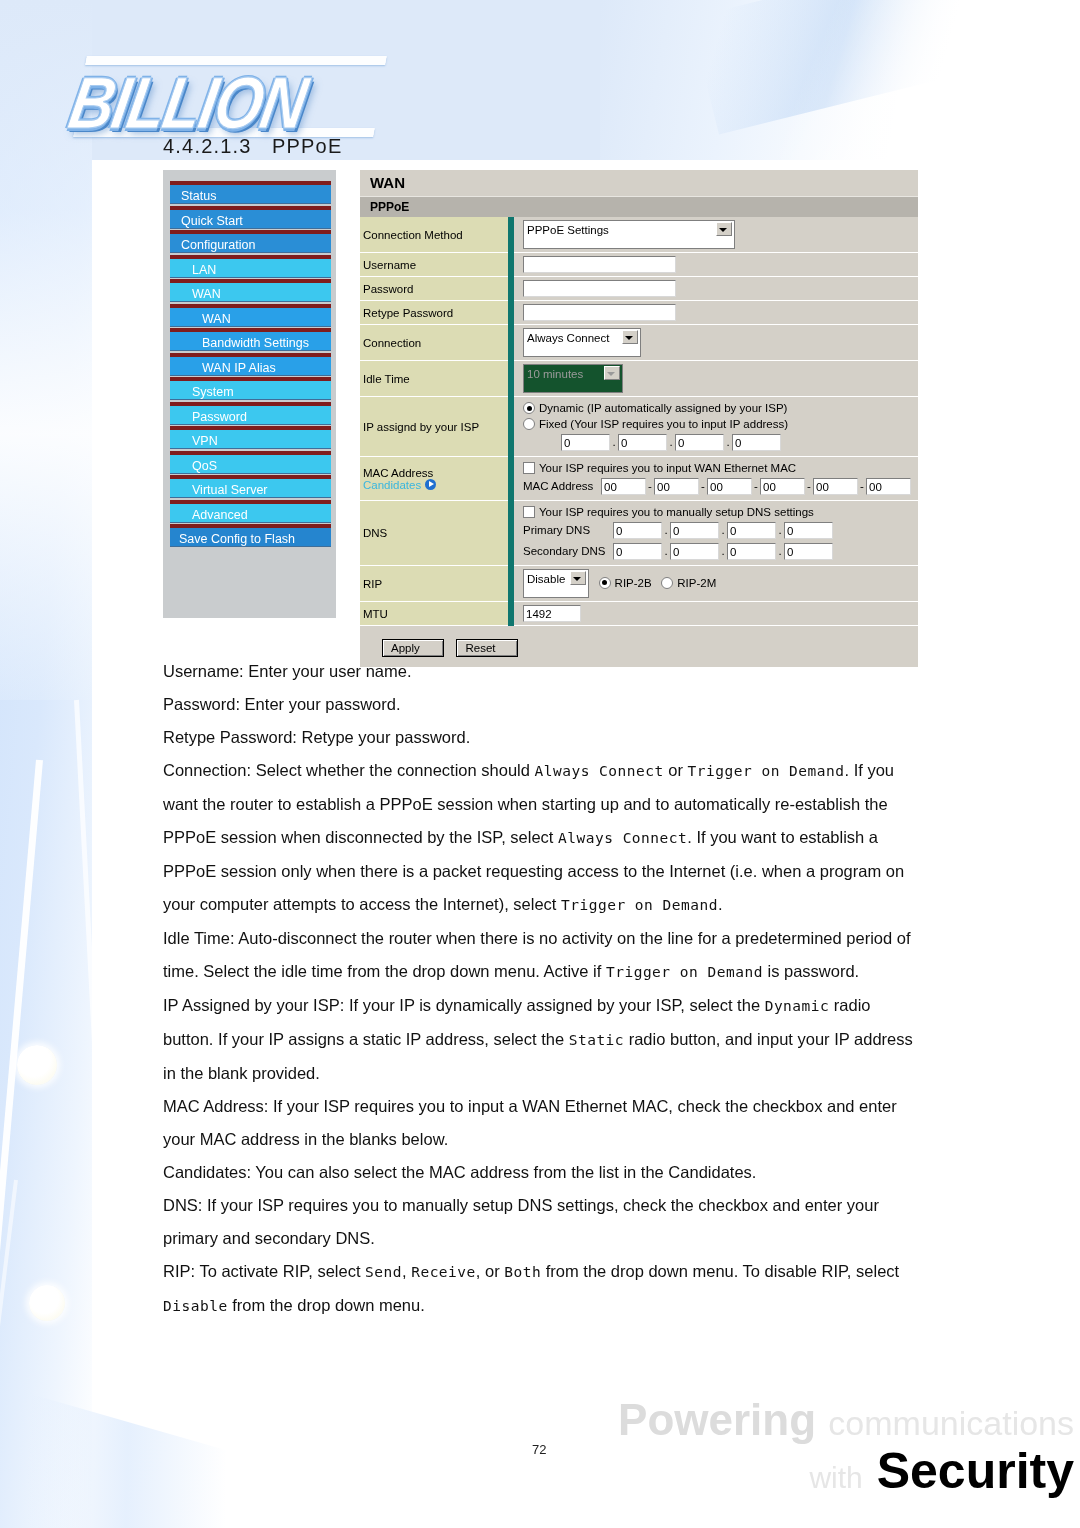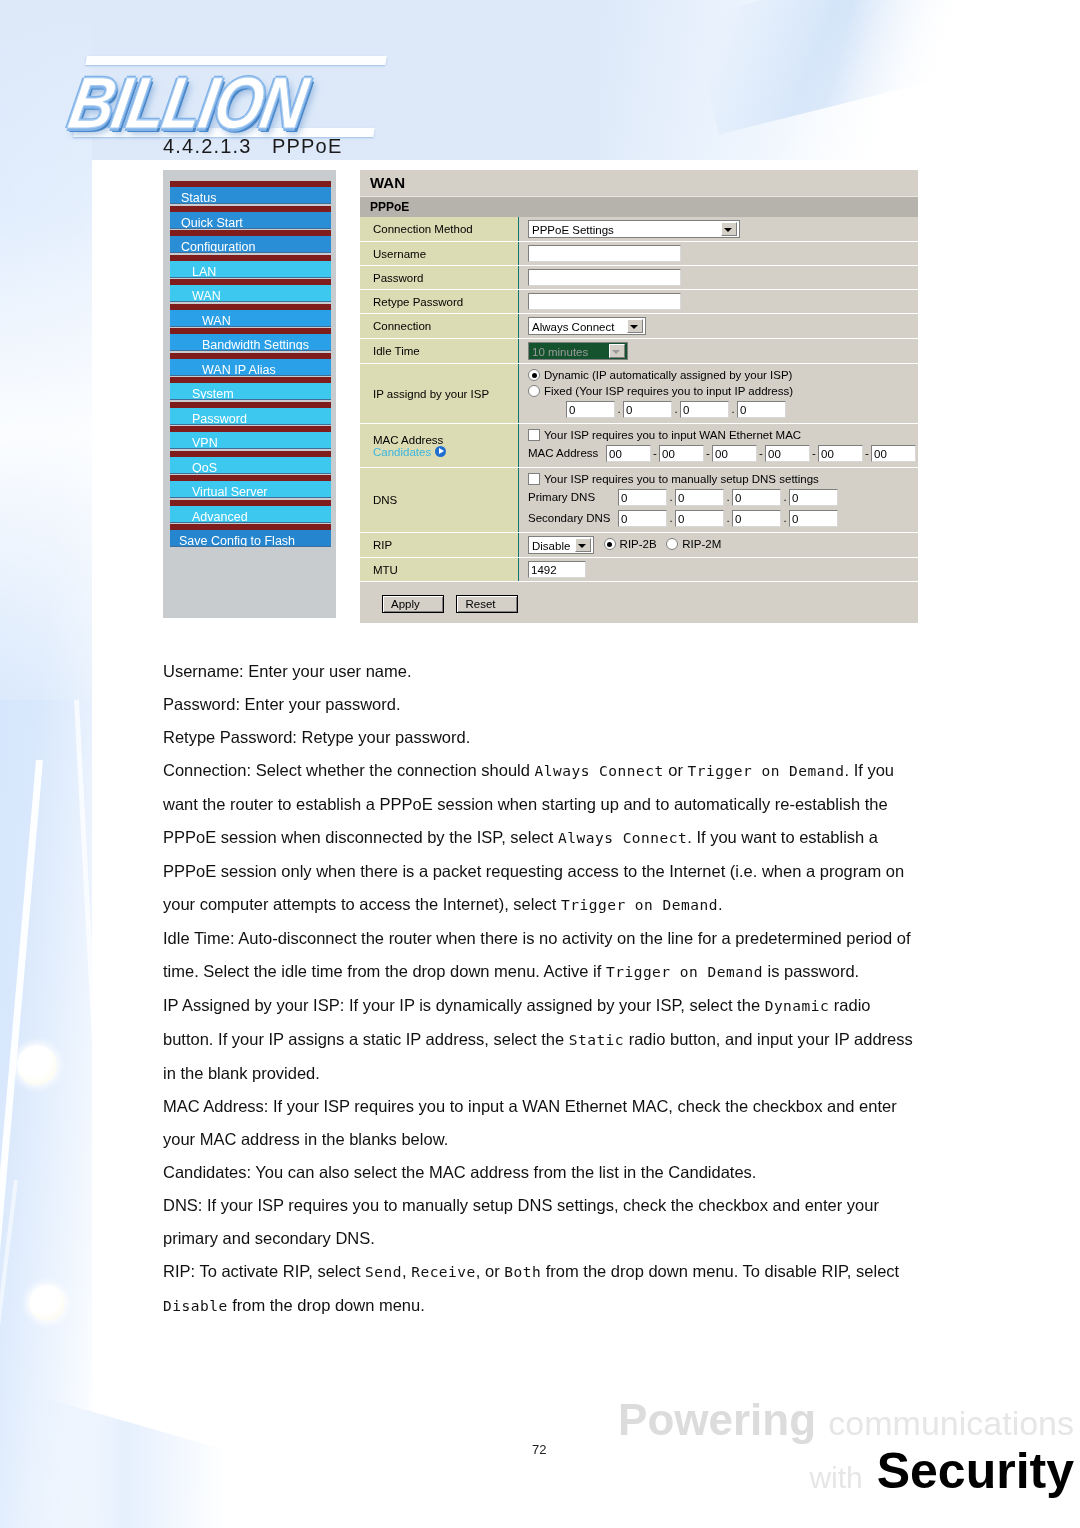--- a/index.html
+++ b/index.html
@@ -142,21 +142,21 @@
     box-sizing: border-box;
     padding: 11px 5px 0 7px;
   }
   .nav-item {
     height: 23px;
     line-height: 23px;
     font-size: 12.5px;
     color: #ffffff;
     margin-bottom: 1.5px;
     box-sizing: border-box;
-    border-top: 6px solid #7f1d1d;
+    border-top: 4px solid #7f1d1d;
     border-bottom: 1px solid #3f6e99;
     white-space: nowrap;
     overflow: hidden;
   }
   .nav-item.lvl0 { background: #2a8ed6; padding-left: 11px; }
   .nav-item.lvl1 { background: #3cc8ef; padding-left: 22px; }
   .nav-item.lvl2 { background: #29a0e8; padding-left: 32px; }
   .nav-item.save { background: #2585cf; padding-left: 9px; }
 
   .router-main {
@@ -193,22 +193,22 @@
   }
   table.form td {
     border-bottom: 1px solid #ffffff;
     font-size: 11.5px;
     color: #000;
     vertical-align: middle;
   }
   td.lbl {
     width: 145px;
     background: #dcdcb4;
-    padding: 4px 0 4px 13px;
-    border-right: 1px solid #0f766e;
+    padding: 4px 0 4px 3px;
+    border-right: 6px solid #0f766e;
     margin-top: 43px;
   }
   td.val {
     background: #d4d0c8;
     padding: 3px 0 3px 9px;
   }
   .cand-link {
     display: inline-block;
     color: #3ab6de;
     font-size: 11.5px;
@@ -248,21 +248,21 @@
   }
   .txt.wide   { width: 153px; }
   .txt.octet  { width: 49px; }
   .txt.mac    { width: 45px; }
   .txt.mtu    { width: 58px; }
   .sel {
     display: inline-block;
     position: relative;
     background: #ffffff;
     border: 1px solid #7f7f7f;
-    height: 18px;
+    height: 29px;
     line-height: 18px;
     font-size: 11.5px;
     padding: 0 21px 0 3px;
     box-sizing: border-box;
     color: #000;
     vertical-align: middle;
     white-space: nowrap;
   }
   .sel::after {
     content: "";

